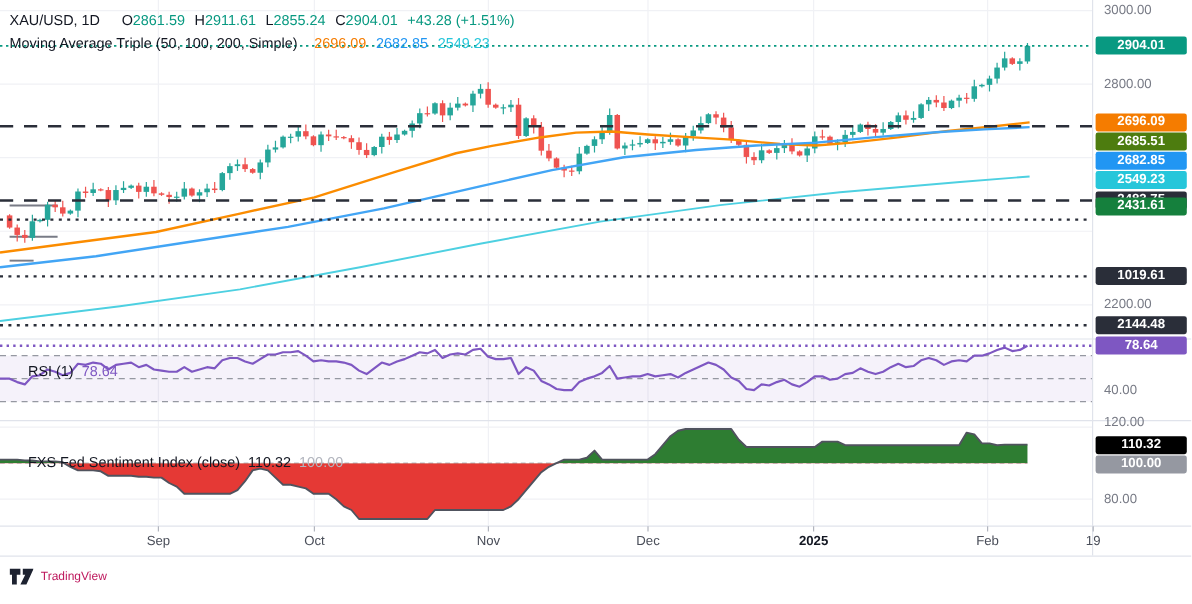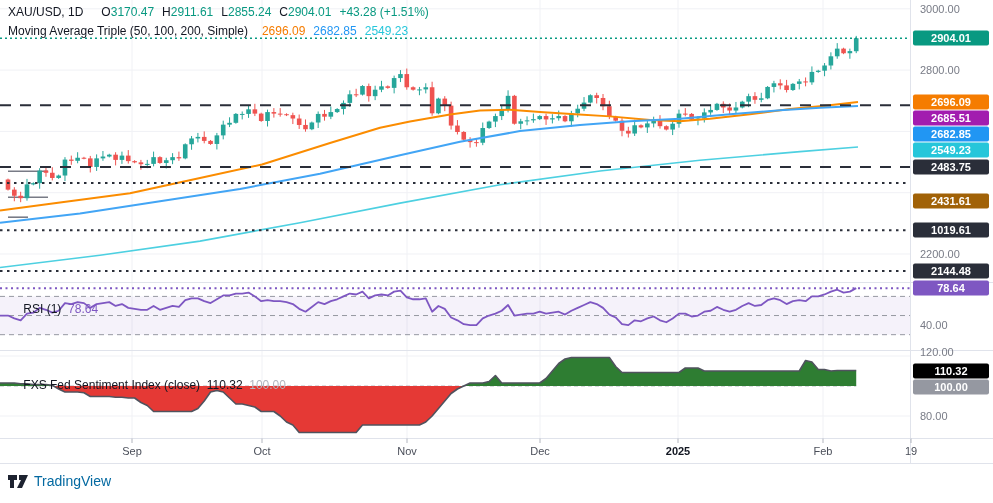--- a/index.html
+++ b/index.html
@@ -1,39 +1,39 @@
 <!DOCTYPE html>
 <html><head>
 <meta charset="utf-8">
 <style>
   html,body{margin:0;padding:0;background:#fff;}
   .app{position:relative;width:993px;height:503px;background:#ffffff;
        font-family:"Liberation Sans",sans-serif;overflow:hidden;}
   #chart-svg{position:absolute;top:0;left:0;z-index:1;}
   .legend{position:absolute;top:5px;left:8px;z-index:5;font-size:12px;color:#131722;}
-  .legend-row{height:19px;display:flex;align-items:flex-start;white-space:pre;}
+  .legend-row{height:19px;display:flex;align-items:flex-end;white-space:pre;}
   .legend-row .sym{font-weight:400;color:#131722;margin-right:10px;}
   .ohlc-k{color:#131722;margin-left:8px;}
   .ohlc-v{color:#089981;}
   .chg{color:#089981;margin-left:8px;}
   .ind{color:#131722;margin-right:6px;}
   .ma-v{margin-left:8px;font-weight:400;}
   .pane-legend{position:absolute;z-index:5;font-size:12px;color:#131722;white-space:pre;}
   .pl-params{color:#131722;}
   .pl-val{font-weight:400;}
   .axis-label{position:absolute;left:920px;font-size:11px;color:#787b86;
               line-height:14px;transform:translateY(-50%);z-index:3;}
   .badge{position:absolute;left:913px;width:76px;height:15px;border-radius:2px;
          color:#fff;font-size:11px;font-weight:700;text-align:center;line-height:15px;
          z-index:4;transform:translateY(-50%);}
   .time-label{position:absolute;top:445px;transform:translateX(-50%);
               font-size:11px;color:#4a4e59;z-index:3;}
   .time-label.bold{font-weight:700;color:#131722;}
   .watermark{position:absolute;top:473px;left:8px;display:flex;align-items:center;
-             gap:6px;z-index:5;color:#0369a1;font-size:14px;font-weight:500;}
+             gap:6px;z-index:5;color:#be185d;font-size:10px;font-weight:500;}
   .watermark svg{display:block;}
 </style>
 </head>
 <body>
 
 <div class="app">
   <svg id="chart-svg" width="993" height="503">
       <line x1="132" y1="0" x2="132" y2="438" stroke="#f0f1f5" stroke-width="1"></line>
       <line x1="262" y1="0" x2="262" y2="438" stroke="#f0f1f5" stroke-width="1"></line>
       <line x1="407" y1="0" x2="407" y2="438" stroke="#f0f1f5" stroke-width="1"></line>
@@ -356,21 +356,21 @@
       <line x1="262" y1="438.5" x2="262" y2="443" stroke="#b2b5be" stroke-width="1"></line>
       <line x1="407" y1="438.5" x2="407" y2="443" stroke="#b2b5be" stroke-width="1"></line>
       <line x1="540" y1="438.5" x2="540" y2="443" stroke="#b2b5be" stroke-width="1"></line>
       <line x1="678" y1="438.5" x2="678" y2="443" stroke="#b2b5be" stroke-width="1"></line>
       <line x1="823" y1="438.5" x2="823" y2="443" stroke="#b2b5be" stroke-width="1"></line>
       <line x1="911" y1="438.5" x2="911" y2="443" stroke="#b2b5be" stroke-width="1"></line>
     </svg>
 
   <div class="legend">
     <div class="legend-row">
-      <span class="sym">XAU/USD, 1D</span><span id="ohlc"><span class="ohlc-k">O</span><span class="ohlc-v">3170.47</span><span class="ohlc-k">H</span><span class="ohlc-v">2911.61</span><span class="ohlc-k">L</span><span class="ohlc-v">2855.24</span><span class="ohlc-k">C</span><span class="ohlc-v">2904.01</span></span><span class="chg">+43.28 (+1.51%)</span>
+      <span class="sym">XAU/USD, 1D</span><span id="ohlc"><span class="ohlc-k">O</span><span class="ohlc-v">2861.59</span><span class="ohlc-k">H</span><span class="ohlc-v">2911.61</span><span class="ohlc-k">L</span><span class="ohlc-v">2855.24</span><span class="ohlc-k">C</span><span class="ohlc-v">2904.01</span></span><span class="chg">+43.28 (+1.51%)</span>
     </div>
     <div class="legend-row">
       <span class="ind">Moving Average Triple (50, 100, 200, Simple)</span><span id="ma-values"><span class="ma-v" style="color:#f57c00">2696.09</span><span class="ma-v" style="color:#2196f3">2682.85</span><span class="ma-v" style="color:#26c6da">2549.23</span></span>
     </div>
   </div>
 
   <div class="pane-legend" style="top:288px;left:10px;">
     <span>RSI</span><span> </span><span class="pl-params">(1)</span><span>  </span><span class="pl-val" id="rsi-val" style="color: rgb(126, 87, 194);">78.64</span>
   </div>
 
@@ -380,25 +380,25 @@
 
   <div id="price-axis">
       <div class="axis-label" style="top: 8.79622px;">3000.00</div>
       <div class="axis-label" style="top: 70.0939px;">2800.00</div>
       <div class="axis-label" style="top: 253.987px;">2200.00</div>
       <div class="axis-label" style="top: 325.114px;">40.00</div>
       <div class="axis-label" style="top: 352px;">120.00</div>
       <div class="axis-label" style="top: 416px;">80.00</div>
       <div class="badge" style="top: 38.216px; background: rgb(8, 153, 129);">2904.01</div>
       <div class="badge" style="top: 101.941px; background: rgb(245, 124, 0);">2696.09</div>
-      <div class="badge" style="top: 117.941px; background: #a21caf;">2685.51</div>
+      <div class="badge" style="top: 117.941px; background: #4d7c0f;">2685.51</div>
       <div class="badge" style="top: 133.941px; background: rgb(33, 150, 243);">2682.85</div>
       <div class="badge" style="top: 149.941px; background: rgb(38, 198, 218);">2549.23</div>
       <div class="badge" style="top: 167.021px; background: rgb(42, 46, 57);">2483.75</div>
-      <div class="badge" style="top: 201px; background: #a16207;">2431.61</div>
+      <div class="badge" style="top: 172px; background: #15803d;">2431.61</div>
       <div class="badge" style="top: 230.292px; background: rgb(42, 46, 57);">1019.61</div>
       <div class="badge" style="top: 271.003px; background: rgb(42, 46, 57);">2144.48</div>
       <div class="badge" style="top: 288.13px; background: rgb(126, 87, 194);">78.64</div>
       <div class="badge" style="top: 370.52px; background: rgb(0, 0, 0);">110.32</div>
       <div class="badge" style="top: 386.52px; background: rgb(149, 152, 161);">100.00</div>
     </div>
   <div id="time-axis">
       <div class="time-label" style="left: 132px;">Sep</div>
       <div class="time-label" style="left: 262px;">Oct</div>
       <div class="time-label" style="left: 407px;">Nov</div>

